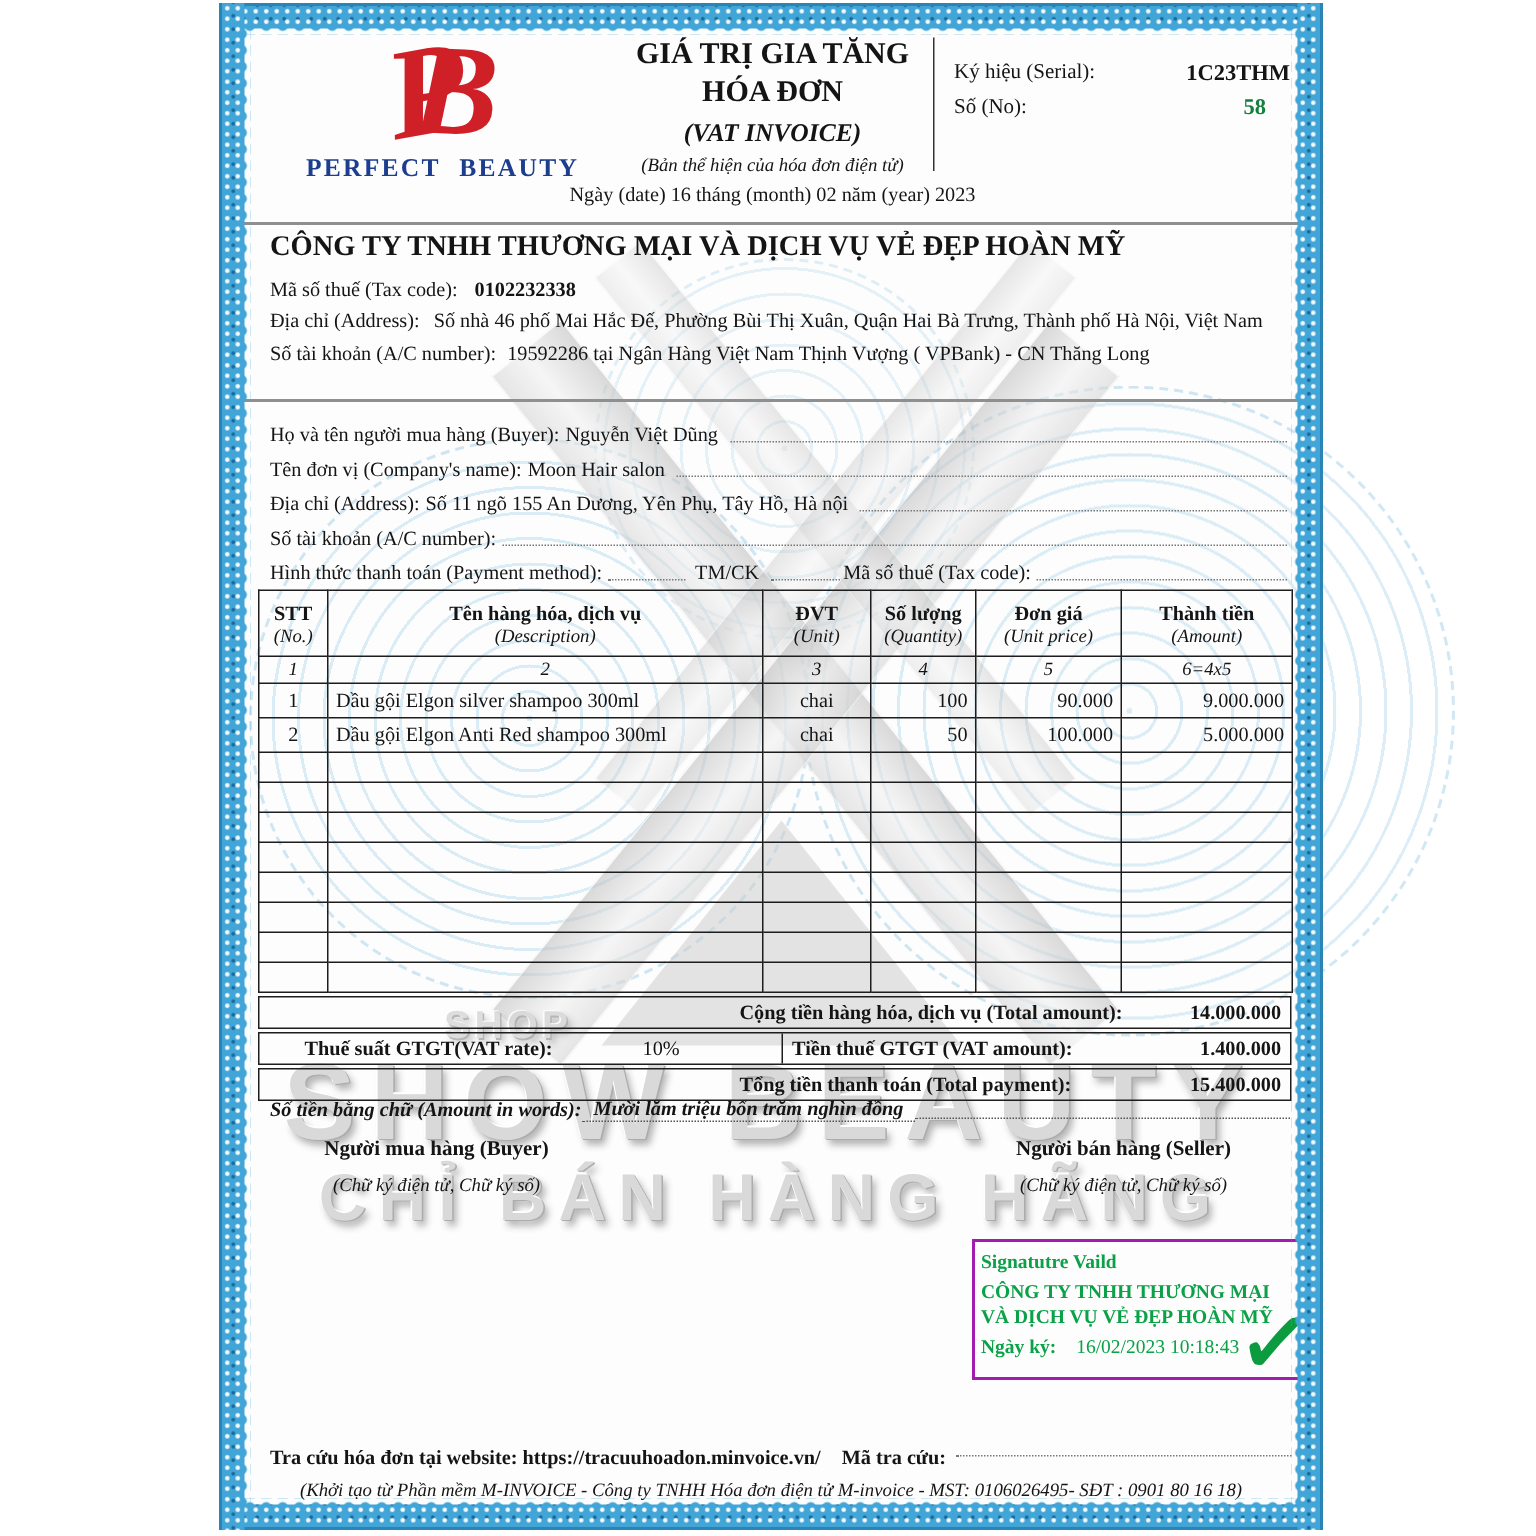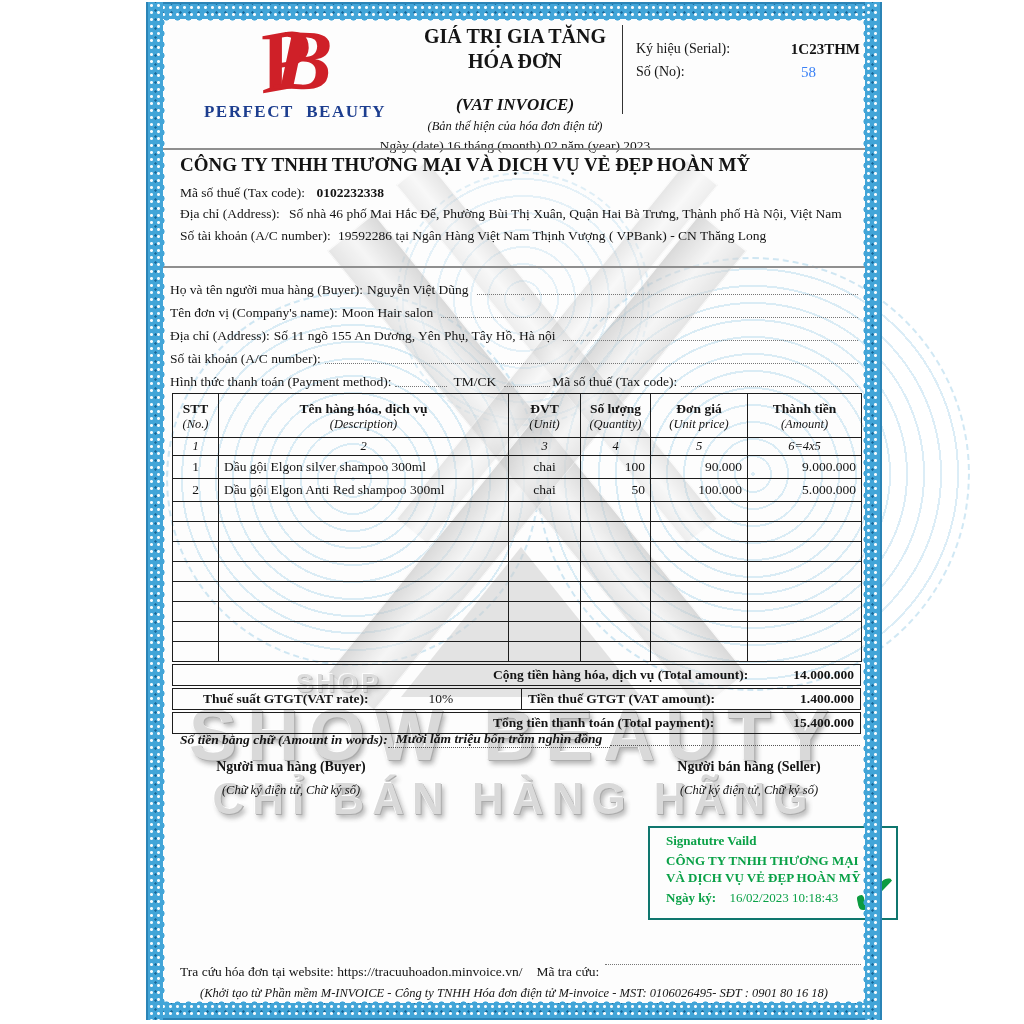--- a/index.html
+++ b/index.html
@@ -39,36 +39,36 @@
   
   .content{position:absolute;inset:0;z-index:2;font-size:13.5px;}
   .bold{font-weight:bold;}
   .logo{position:absolute;left:44px;top:18px;width:210px;text-align:center;}
   .mono{font-style:italic;color:#cf2028;font-size:86px;line-height:.95;font-weight:bold;}
   .mono .p{display:inline-block;transform:rotate(-10deg);margin-right:-36px;}
   .mono .b{display:inline-block;transform:rotate(2deg);}
   .logoname{font-weight:bold;font-size:17px;color:#1d3e8f;letter-spacing:1.5px;word-spacing:7px;margin-top:0px;}
   .titleblock{position:absolute;left:178px;top:22px;width:382px;text-align:center;line-height:1.25;}
   .t1{font-size:20px;font-weight:bold;}
-  .t3{font-size:17px;font-weight:bold;font-style:italic;margin-top:20px;}
+  .t3{font-size:17px;font-weight:bold;font-style:italic;margin-top:4px;}
   .t4{font-size:12.5px;font-style:italic;margin-top:4px;}
   .t5{font-size:13.5px;margin-top:3px;}
   .taxauth{position:absolute;left:286px;top:130px;white-space:nowrap;font-size:13.5px;}
   .taxauth .code{border-bottom:1.5px dotted #444;padding:0 2px;}
   .serialdiv{position:absolute;left:476px;top:23px;height:89px;border-left:1.5px solid #333;}
   .serial{position:absolute;left:490px;top:36px;width:224px;font-size:14px;line-height:1.55;}
   .srow{display:flex;justify-content:space-between;}
   .sval{font-weight:bold;font-size:15px;}
-  .sno{color:#3b82f6;font-weight:normal;font-size:15px;margin-right:44px;}
+  .sno{color:#15803d;font-weight:bold;font-size:15px;margin-right:16px;}
   .sep{position:absolute;left:10px;right:10px;border-top:2px solid #8f8f8f;}
   .seller{position:absolute;left:34px;right:22px;top:152px;line-height:1.6;}
   .sellername{font-size:19px;font-weight:bold;line-height:1.15;margin-bottom:6px;white-space:nowrap;}
   .srow2{position:relative;white-space:nowrap;}
   .emailpos{position:absolute;left:412px;top:0;}
-  .buyer{position:absolute;left:24px;right:22px;top:273px;}
+  .buyer{position:absolute;left:34px;right:22px;top:273px;}
   .brow{display:flex;align-items:flex-end;height:23px;white-space:nowrap;}
   .brow .fill{flex:1;border-bottom:1.5px dotted #777;margin:0 2px 3px 4px;min-width:8px;}
   .brow .fillfix{border-bottom:1.5px dotted #777;margin:0 2px 3px 4px;}
   .brow .val{padding:0 4px;}
   
   .items{position:absolute;left:26px;top:391px;}
   table.grid{border-collapse:collapse;table-layout:fixed;width:689px;font-size:13.5px;}
   table.grid td,table.grid th{border:1px solid #1d1d1d;padding:0 5px;overflow:hidden;}
   table.grid th{font-weight:bold;padding-top:2px;}
   .hen{font-weight:normal;font-style:italic;font-size:12.5px;}
@@ -85,28 +85,28 @@
   .trow .amt{margin-left:auto;padding-right:6px;font-weight:bold;}
   .vatbox{width:318px;align-self:stretch;border-right:1.2px solid #1d1d1d;display:flex;align-items:center;padding-left:30px;white-space:nowrap;}
   .vatbox .rate{font-weight:normal;margin-left:60px;}
   .trow.r2 .tlabel{margin-left:6px;}
   .words{position:absolute;left:34px;right:22px;top:729px;display:flex;align-items:flex-end;font-style:italic;font-weight:bold;white-space:nowrap;}
   .words .wval{padding:0 8px;border-bottom:1.5px dotted #555;}
   .words .fill{flex:1;border-bottom:1.5px dotted #555;margin-bottom:2px;}
   .sig{position:absolute;top:757px;width:230px;text-align:center;}
   .sig .ttl{font-weight:bold;font-size:14px;}
   .sig .sub{font-style:italic;font-size:12.5px;margin-top:8px;}
-  .badge{position:absolute;left:502px;top:824px;width:214px;height:80px;border:2px solid #0f766e;padding:5px 16px;color:#0aa147;line-height:1.3;}
+  .badge{position:absolute;left:502px;top:824px;width:214px;height:80px;border:2px solid #a21caf;padding:5px 4px;color:#0aa147;line-height:1.3;}
   .badge .b1{font-weight:bold;font-size:13px;}
   .badge .bco{font-weight:bold;font-size:13px;margin-top:3px;width:196px;}
   .badge .bdt{margin-top:3px;font-size:13px;}
   .badge .bdl{font-weight:bold;margin-right:10px;}
   .check{position:absolute;right:-4px;bottom:-8px;font-size:62px;color:#0d9b40;font-weight:bold;transform:rotate(6deg);
     font-family:"DejaVu Sans",sans-serif;text-shadow:1px 1px 0 #0d9b40;line-height:1;}
-  .footer1{position:absolute;left:34px;right:21px;top:962px;display:flex;align-items:flex-start;white-space:nowrap;font-size:13.5px;}
+  .footer1{position:absolute;left:34px;right:21px;top:962px;display:flex;align-items:center;white-space:nowrap;font-size:13.5px;font-weight:bold;}
   .footer1 .fl{margin-left:14px;}
   .footer1 .fill{flex:1;border-bottom:1.5px dotted #777;margin:0 0 3px 6px;}
   .footer2{position:absolute;left:0;right:0;top:984px;text-align:center;font-style:italic;font-size:12.5px;}
 </style>
 </head>
 <body>
 
 <div class="sheet">
 
   <div class="wm0">

